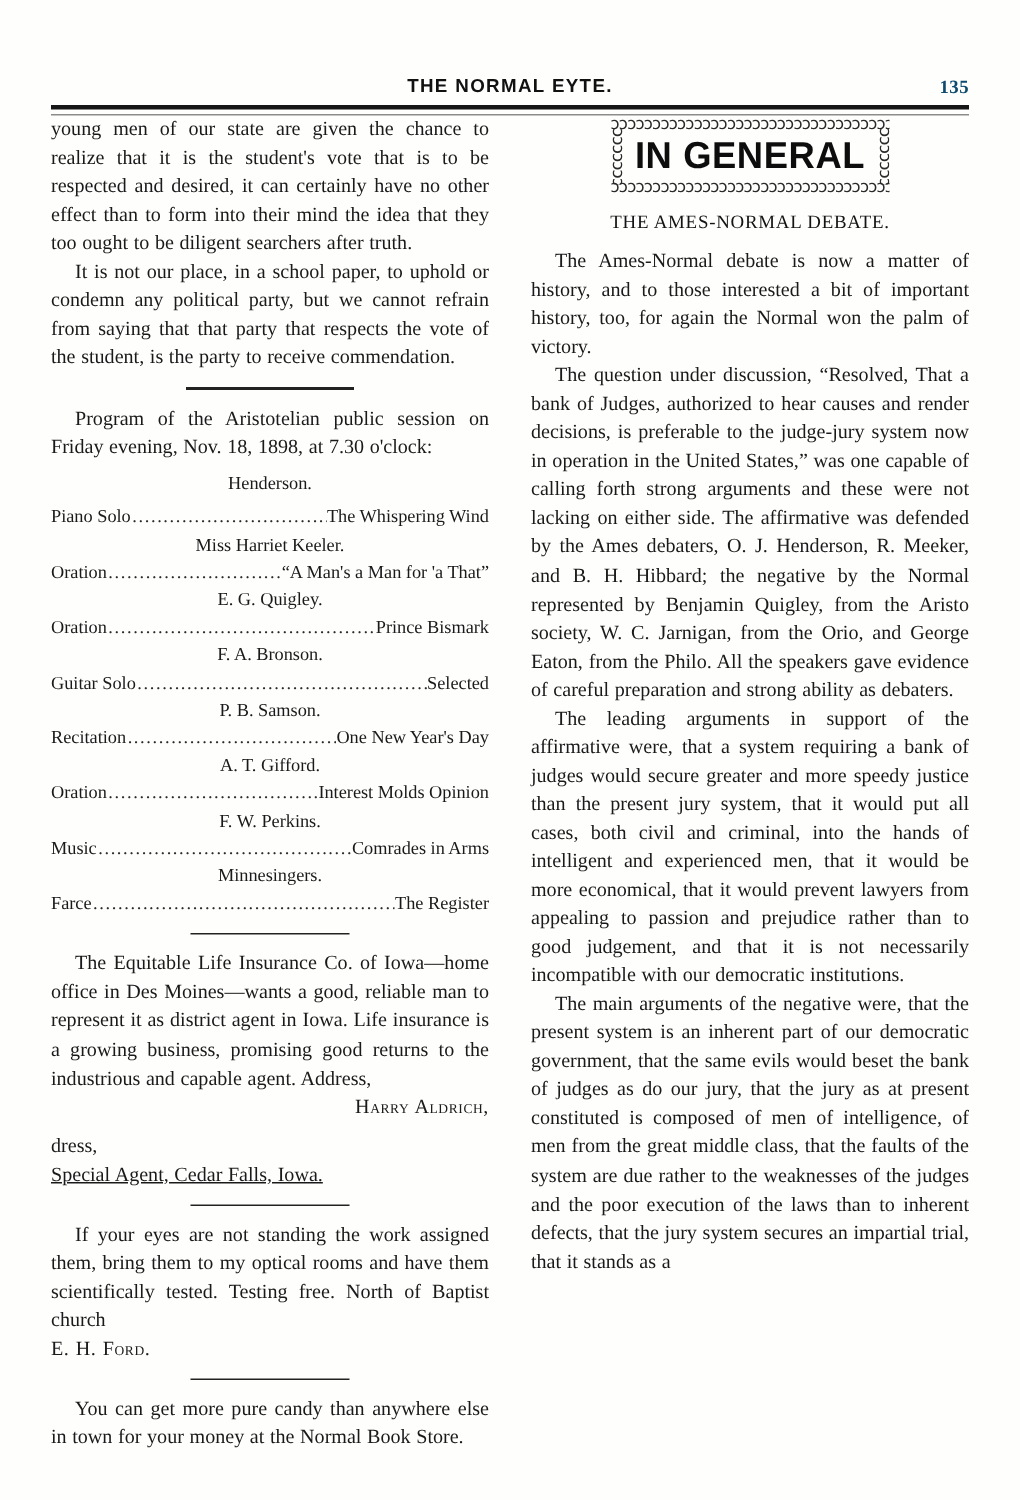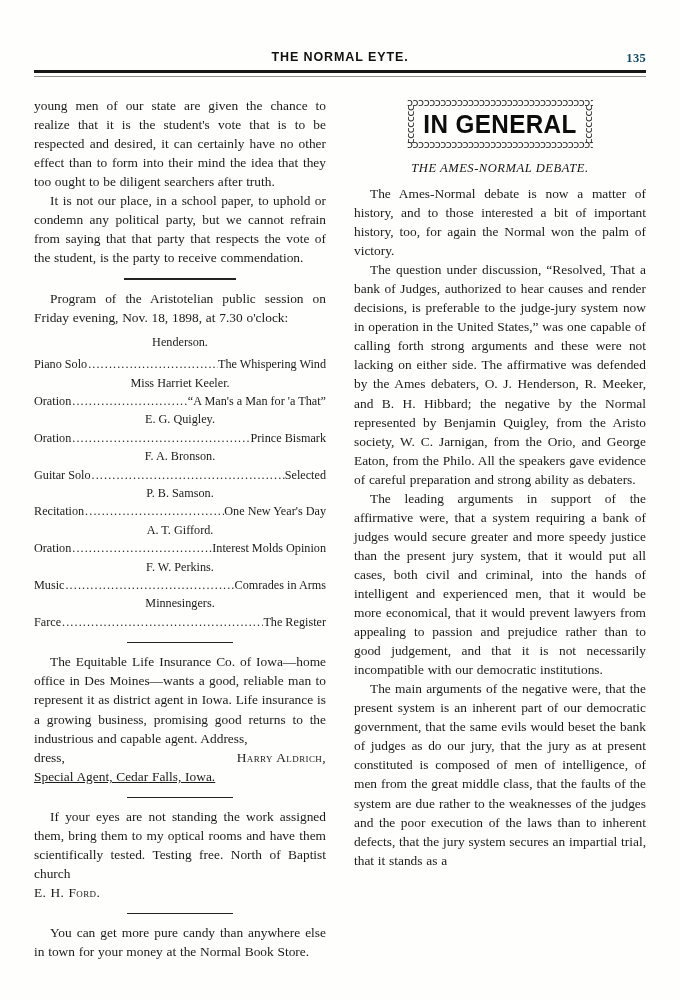--- a/index.html
+++ b/index.html
@@ -68,21 +68,21 @@
     left: 34px;
     top: 75.5px;
     width: 612px;
     height: 1px;
     background: #8c8c8c;
   }
 
   
   .col {
     position: absolute;
-    top: 96px;
+    top: 76px;
     width: 292px;
   }
   .col-left  { left: 34px; }
   .col-right { left: 354px; }
 
   .col p {
     margin: 0;
     font-size: 13.4px;
     line-height: 19.05px;
     text-align: justify;
@@ -157,21 +157,20 @@
     color: #0d0d0d;
     transform: scaleX(0.97);
   }
 
   .dept-sub {
     margin: 11px 0 8px 0;
     text-align: center;
     font-size: 12.6px;
     letter-spacing: 0.5px;
     color: #141414;
-    font-style: italic;
   }
 
   
   .program {
     font-size: 12.2px;
     line-height: 18.4px;
   }
   .program .invocation {
     text-align: center;
     margin: 6px 0 4px 0;
@@ -213,21 +212,21 @@
     display: block;
     text-align: right;
     text-indent: 0;
     text-decoration: underline;
   }
   .dress-line {
     display: flex;
     justify-content: space-between;
     text-indent: 0;
   }
-  .dress-line .dl-pad { padding-right: 2px; }
+  .dress-line .dl-pad { padding-right: 2px; margin-top: 26px; }
 </style>
 </head>
 <body>
 
 <div class="page">
 
   <div class="running-head">
     <div class="head-title">THE NORMAL EYTE.</div>
     <div class="head-folio">135</div>
   </div>

